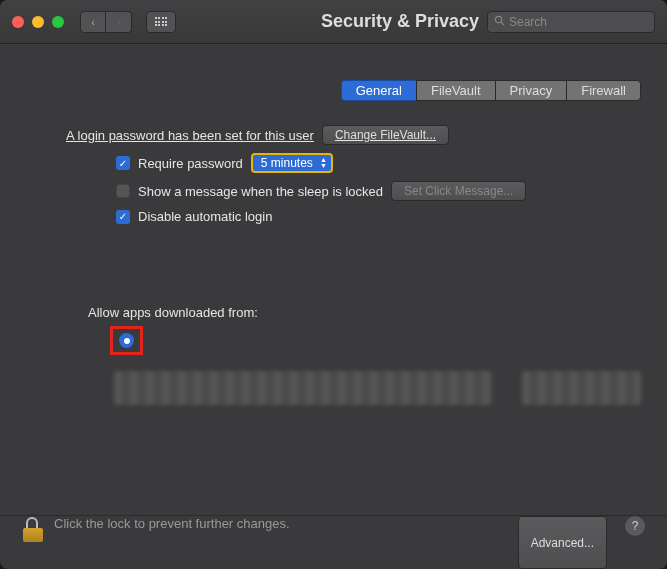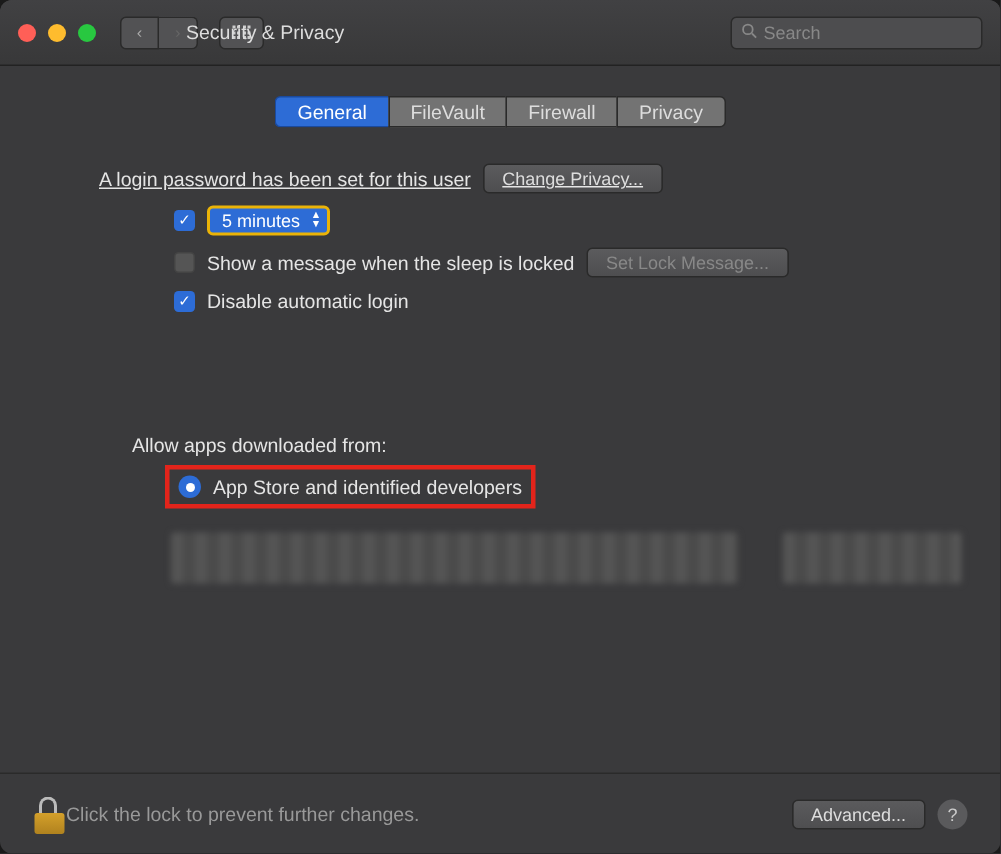--- a/index.html
+++ b/index.html
@@ -9,27 +9,27 @@
 .traffic { display: flex; gap: 8px; }
 .dot { width: 12px; height: 12px; border-radius: 50%; }
 .red { background: #ff5f57; } .yellow { background: #febc2e; } .green { background: #28c840; }
 .navbtns { display: flex; gap: 0; margin-left: 8px; }
 .navbtn { width: 26px; height: 22px; background: #525254; border: 1px solid #2a2a2a; display: flex; align-items: center; justify-content: center; color: #aaa; font-size: 11px; }
 .navbtn:first-child { border-radius: 4px 0 0 4px; }
 .navbtn:last-child { border-radius: 0 4px 4px 0; border-left: none; }
 .gridbtn { width: 30px; height: 22px; background: #525254; border: 1px solid #2a2a2a; border-radius: 4px; margin-left: 6px; display: flex; align-items: center; justify-content: center; }
 .grid-icon { display: grid; grid-template-columns: repeat(4, 2px); grid-template-rows: repeat(3, 2px); gap: 1.5px; }
 .grid-icon span { background: #ccc; width: 2px; height: 2px; }
-.title { flex: 1; text-align: left; color: #ddd; font-size: 13px; font-weight: 400; margin-left: -60px; }
+.title { flex: 1; text-align: right; color: #ddd; font-size: 18px; font-weight: 700; margin-left: -60px; }
 .searchbox { width: 168px; height: 22px; background: #4d4d4f; border: 1px solid #2a2a2a; border-radius: 4px; display: flex; align-items: center; padding: 0 6px; gap: 4px; }
 .searchbox input { background: transparent; border: none; outline: none; color: #aaa; font-size: 12px; width: 100%; }
 .searchbox input::placeholder { color: #888; }
 .search-icon { color: #888; font-size: 11px; }
 .content { flex: 1; padding: 20px 26px 14px; display: flex; flex-direction: column; }
-.tabs { display: flex; justify-content: center; margin-bottom: 24px; }
+.tabs { display: flex; justify-content: flex-end; margin-bottom: 24px; margin-top: 16px; }
 .tab { padding: 2px 14px; background: #737373; border: 1px solid #2a2a2a; color: #ddd; font-size: 13px; border-right: none; }
 .tab:first-child { border-radius: 4px 0 0 4px; }
 .tab:last-child { border-radius: 0 4px 4px 0; border-right: 1px solid #2a2a2a; }
 .tab.active { background: #2d6cd6; border-color: #1a4a9e; color: #fff; }
 .row { display: flex; align-items: center; gap: 8px; margin-bottom: 8px; color: #e5e5e5; font-size: 13px; }
 .row1 { padding-left: 40px; text-decoration: underline; }
 .row2, .row3, .row4 { padding-left: 90px; }
 .btn { background: linear-gradient(#5b5b5d, #4e4e50); border: 1px solid #2a2a2a; border-radius: 4px; padding: 2px 12px; color: #ddd; font-size: 12px; cursor: pointer; }
 .btn.dim { color: #888; }
 .checkbox { width: 14px; height: 14px; border-radius: 3px; display: inline-flex; align-items: center; justify-content: center; font-size: 10px; }
@@ -40,21 +40,21 @@
 .section2 { margin-top: 73px; padding-left: 62px; color: #e5e5e5; font-size: 13px; }
 .radio-row { display: flex; align-items: center; gap: 8px; padding-left: 28px; margin-top: 10px; }
 .radio { width: 15px; height: 15px; border-radius: 50%; display: inline-flex; align-items: center; justify-content: center; }
 .radio.off { background: #555; border: 1px solid #3a3a3a; }
 .radio.on { background: #2d6cd6; }
 .radio.on::after { content: ''; width: 6px; height: 6px; background: #fff; border-radius: 50%; }
 .highlight { border: 3px solid #e3241b; padding: 4px 6px; display: inline-flex; align-items: center; gap: 8px; margin-left: 22px; margin-top: 6px; }
 .censored { margin-top: 16px; padding-left: 26px; display: flex; gap: 30px; }
 .blur { background: repeating-linear-gradient(90deg, #555 0 8px, #4a4a4a 8px 16px); height: 34px; filter: blur(2px); border-radius: 2px; }
 .blur.b1 { width: 380px; } .blur.b2 { width: 120px; }
-.footer { height: 54px; border-top: 1px solid #2a2a2a; display: flex; align-items: center; padding: 0 22px; }
+.footer { height: 54px; border-top: 1px solid #2a2a2a; display: flex; padding: 0 22px; gap: 10px; }
 .lock { width: 22px; height: 26px; position: relative; }
 .lock .body { width: 20px; height: 14px; background: linear-gradient(#d4a02a, #b0821f); border-radius: 2px; position: absolute; bottom: 0; left: 1px; }
 .lock .shackle { width: 12px; height: 12px; border: 2px solid #bbb; border-bottom: none; border-radius: 7px 7px 0 0; position: absolute; top: 1px; left: 4px; }
 .footer-text { color: #999; font-size: 13px; flex: 1; }
 .help { width: 20px; height: 20px; border-radius: 50%; background: #5a5a5c; color: #ccc; display: flex; align-items: center; justify-content: center; font-size: 12px; margin-left: 8px; }
 </style>
 </head>
 <body>
 
 <div class="window">
@@ -97,53 +97,53 @@
           </svg>
       </span>
       <input type="text" placeholder="Search" style="">
     </div>
   </div>
 
   <div class="content">
     <div class="tabs">
       <div class="tab active">General</div>
       <div class="tab">FileVault</div>
+      <div class="tab">Privacy</div>
       <div class="tab">Firewall</div>
-      <div class="tab">Privacy</div>
     </div>
 
     <div class="row row1">
       <span>A login password has been set for this user</span>
-      <button class="btn">Change Privacy...</button>
+      <button class="btn">Change FileVault...</button>
     </div>
 
     <div class="row row2">
       <span class="checkbox checked">✓</span>
+      <span>Require password</span>
       <span class="select">
         <span>5 minutes</span>
         <span class="arrows">▲<br>▼</span>
       </span>
     </div>
 
     <div class="row row3">
       <span class="checkbox unchecked"></span>
       <span>Show a message when the sleep is locked</span>
-      <button class="btn dim">Set Lock Message...</button>
+      <button class="btn dim">Set Click Message...</button>
     </div>
 
     <div class="row row4">
       <span class="checkbox checked">✓</span>
       <span>Disable automatic login</span>
     </div>
 
     <div class="section2">
       <div>Allow apps downloaded from:</div>
       <div class="highlight">
         <span class="radio on"></span>
-        <span>App Store and identified developers</span>
       </div>
       <div class="censored">
         <div class="blur b1"></div>
         <div class="blur b2"></div>
       </div>
     </div>
   </div>
 
   <div class="footer">
     <div class="lock">

